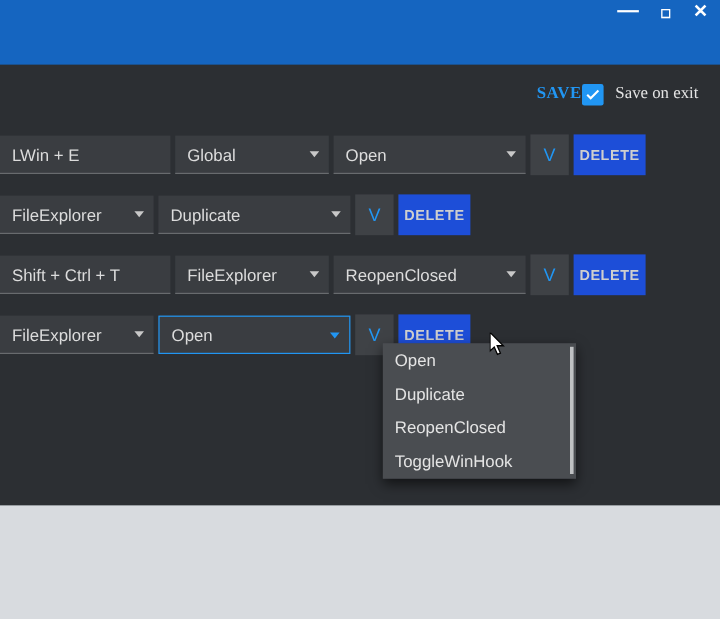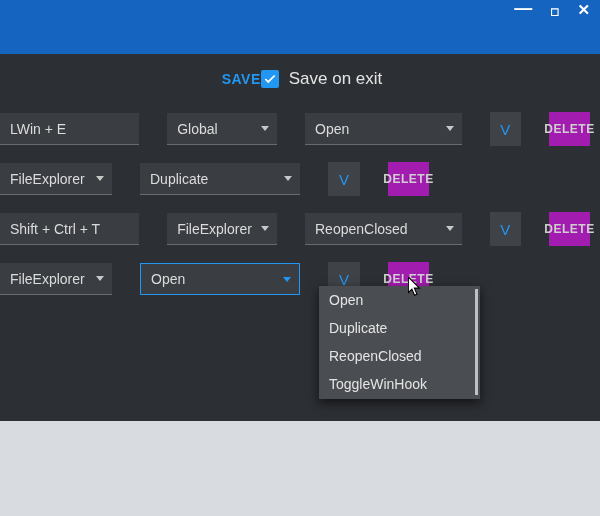--- a/index.html
+++ b/index.html
@@ -22,59 +22,60 @@
     padding: 4px 6px 0 0;
     gap: 10px;
   }
   .titlebar .ctl { color: #fff; font-weight: bold; cursor: pointer; padding: 0 4px; line-height: 14px; }
   .ctl.min { font-size: 18px; position: relative; top: -3px; }
   .ctl.max { font-size: 11px; position: relative; top: 0px; }
   .ctl.close { font-size: 15px; position: relative; top: -1px; }
 
   .topbar {
     height: 50px;
-    display: flex; align-items: center; justify-content: center;
+    display: flex; align-items: center; justify-content: flex-end;
     padding: 0 18px 0 22px;
+    font-family: Liberation Serif, serif;
   }
   .save-link {
     color: #2196f3;
     font-weight: 600;
     letter-spacing: 0.5px;
     cursor: pointer;
   }
   .chk-group { display: flex; align-items: center; gap: 10px; }
   .chkbox {
     width: 18px; height: 18px; border-radius: 2px;
     background: #2196f3;
     display: flex; align-items: center; justify-content: center;
   }
   .chkbox svg { width: 14px; height: 14px; }
-  .chk-label { color: #e4e4e4; font-size: 17px; }
+  .chk-label { color: #e4e4e4; font-size: 14px; }
 
   .grid {
     position: relative;
     padding: 0 0 0 0;
   }
   .row {
     display: flex; align-items: center;
     height: 50px;
-    gap: 28px;
+    gap: 4px;
     padding: 0 10px 0 0;
   }
   .field {
     height: 32px;
     background: #3a3d41;
     border-bottom: 1px solid #686b6e;
     display: flex; align-items: center;
     padding: 0 8px 0 10px;
     color: #dcdcdc;
     position: relative;
   }
   .hotkey-input { width: 142px; }
-  .scope-select { width: 112px; justify-content: space-between; }
+  .scope-select { width: 128px; justify-content: space-between; }
   .action-select { width: 160px; justify-content: space-between; }
   .action-select.open {
     border: 1px solid #2196f3;
     border-bottom: 1px solid #2196f3;
     background: #3a3d41;
   }
   .caret {
     width: 0; height: 0;
     border-left: 4px solid transparent;
     border-right: 4px solid transparent;
@@ -85,22 +86,22 @@
   .vbtn {
     width: 32px; height: 34px;
     background: #3f4246;
     color: #2196f3;
     display: flex; align-items: center; justify-content: center;
     font-weight: 400;
     font-size: 15px;
     cursor: pointer;
   }
   .delbtn {
-    width: 41px; height: 34px;
-    background: #a21caf;
+    width: 60px; height: 34px;
+    background: #1d4ed8;
     color: #cfcfcf;
     display: flex; align-items: center; justify-content: center;
     font-weight: 600;
     font-size: 12px;
     letter-spacing: 0.5px;
     cursor: pointer;
   }
 
   
   .dropdown {

